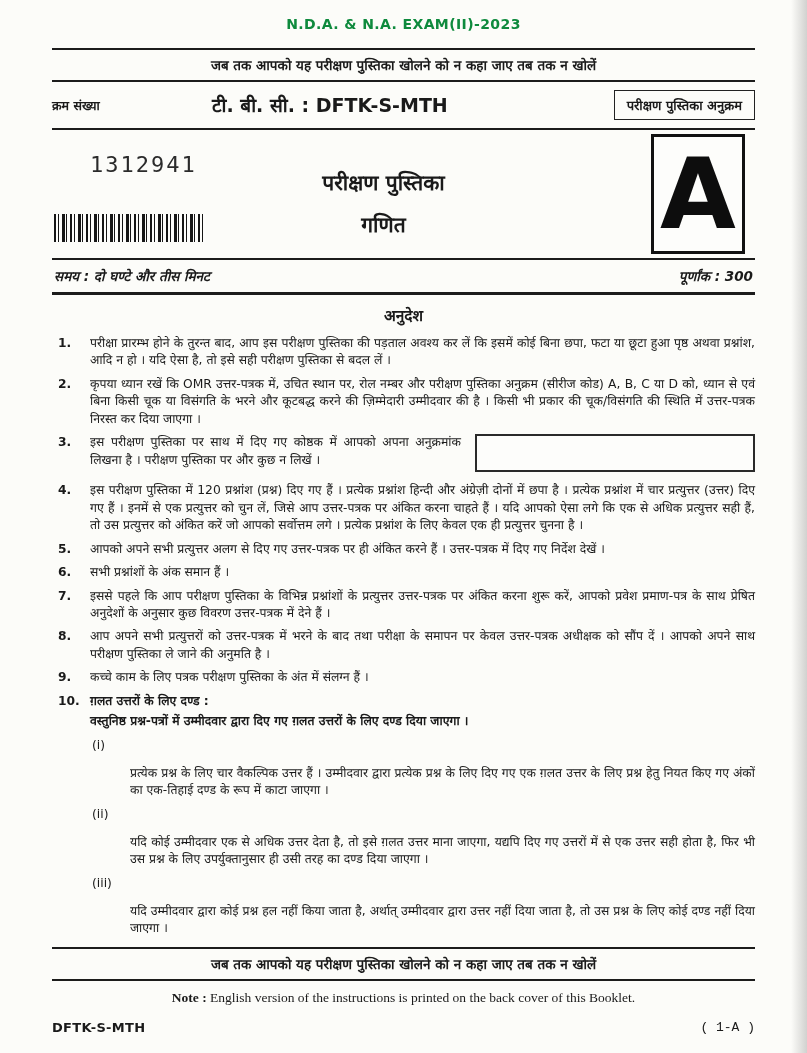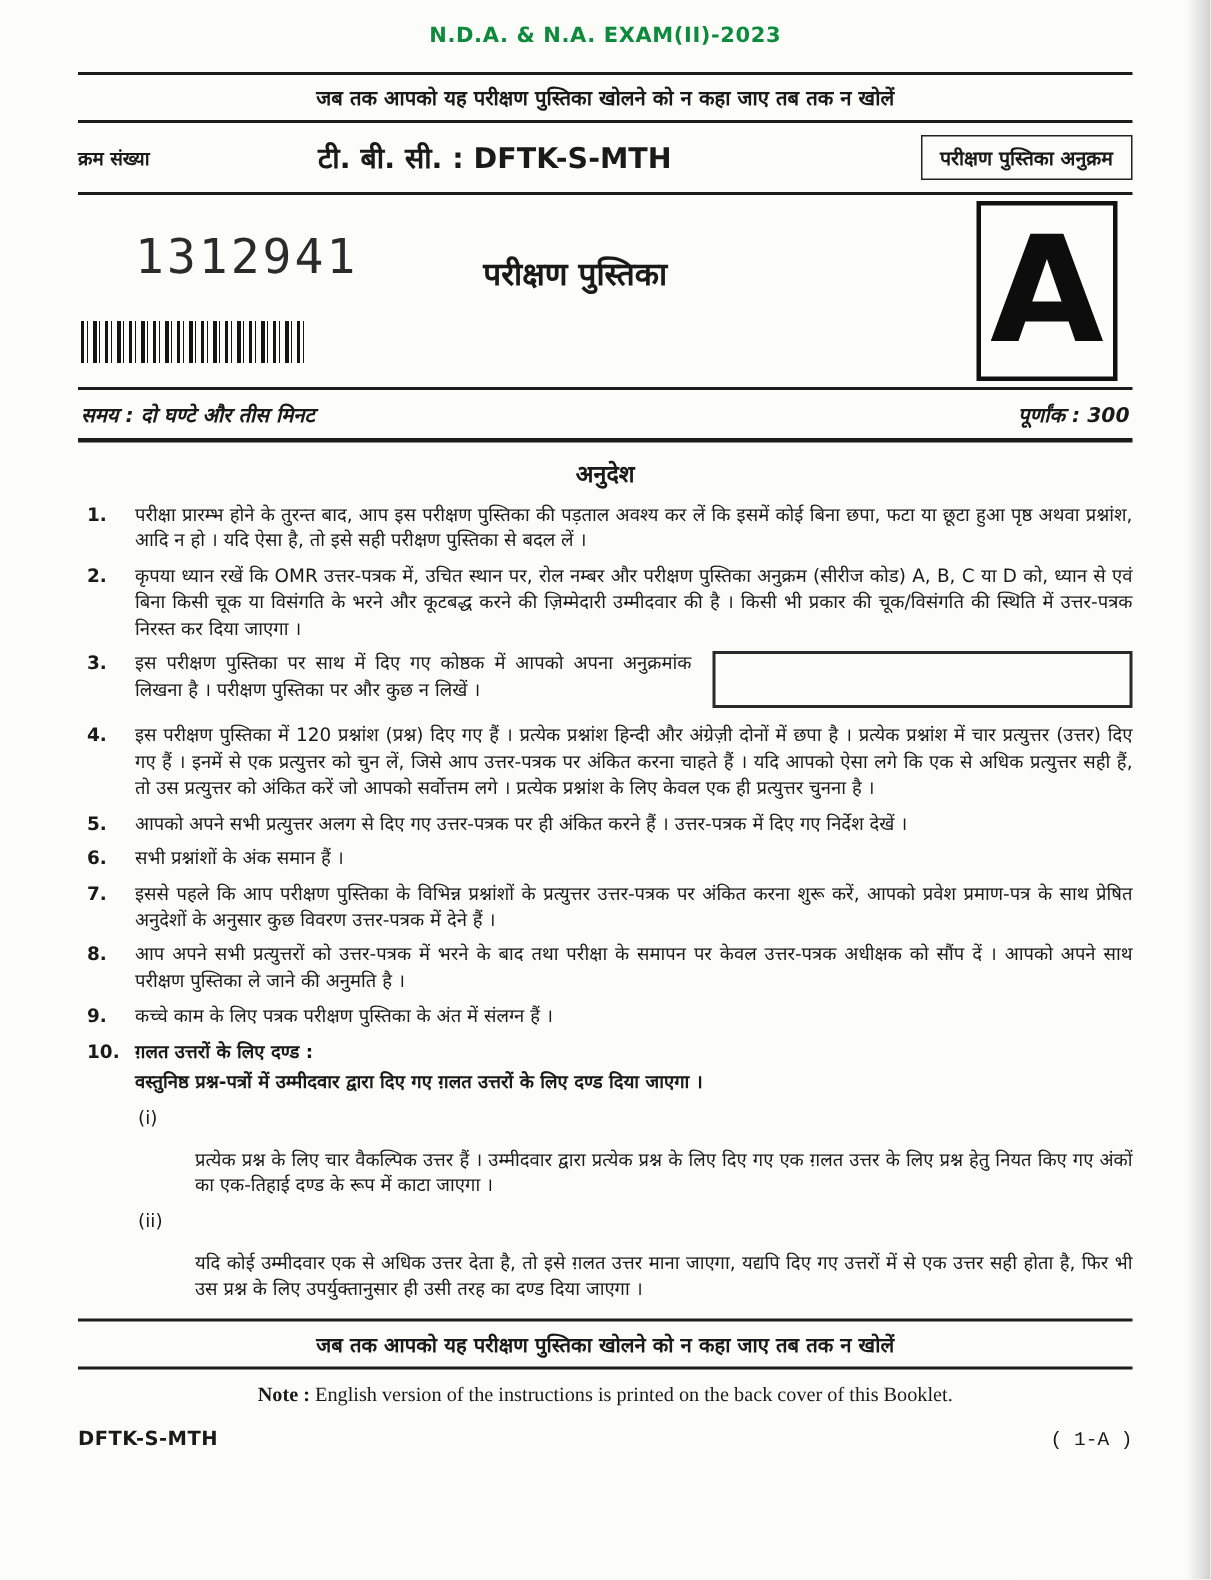--- a/index.html
+++ b/index.html
@@ -64,21 +64,21 @@
   .mid-band {
     position: relative;
     height: 130px;
     border-bottom: 2px solid #1c1c1c;
   }
   .serial-number {
     position: absolute;
     left: 38px;
     top: 22px;
     font-family: "DejaVu Sans Mono", monospace;
-    font-size: 32px;
+    font-size: 22px;
     letter-spacing: 2px;
     color: #2b2b2b;
   }
   .barcode {
     position: absolute;
     left: 2px;
     top: 84px;
     width: 152px;
     height: 28px;
     background: repeating-linear-gradient(90deg,
@@ -197,20 +197,21 @@
     <div class="serial-label">क्रम संख्या</div>
     <div class="tbc">टी. बी. सी. : DFTK-S-MTH</div>
     <div class="series-label-box">परीक्षण पुस्तिका अनुक्रम</div>
   </div>
 
   <div class="mid-band">
     <div class="serial-number">1312941</div>
     <div class="barcode"></div>
     <div class="center-titles">
       <div class="booklet-title">परीक्षण पुस्तिका</div>
+      <div class="subject">गणित</div>
     </div>
     <div class="series-letter-box">
       <span class="series-letter">A</span>
     </div>
   </div>
 
   <div class="time-row">
     <div>समय : दो घण्टे और तीस मिनट</div>
     <div>पूर्णांक : 300</div>
   </div>
@@ -273,20 +274,24 @@
         <div class="pen-title">ग़लत उत्तरों के लिए दण्ड :</div>
         <div class="pen-intro">वस्तुनिष्ठ प्रश्न-पत्रों में उम्मीदवार द्वारा दिए गए ग़लत उत्तरों के लिए दण्ड दिया जाएगा ।</div>
         <div class="pen-sub">
           <div class="pen-sub-num">(i)</div>
           <div class="pen-sub-text">प्रत्येक प्रश्न के लिए चार वैकल्पिक उत्तर हैं । उम्मीदवार द्वारा प्रत्येक प्रश्न के लिए दिए गए एक ग़लत उत्तर के लिए प्रश्न हेतु नियत किए गए अंकों का एक-तिहाई दण्ड के रूप में काटा जाएगा ।</div>
         </div>
         <div class="pen-sub">
           <div class="pen-sub-num">(ii)</div>
           <div class="pen-sub-text">यदि कोई उम्मीदवार एक से अधिक उत्तर देता है, तो इसे ग़लत उत्तर माना जाएगा, यद्यपि दिए गए उत्तरों में से एक उत्तर सही होता है, फिर भी उस प्रश्न के लिए उपर्युक्तानुसार ही उसी तरह का दण्ड दिया जाएगा ।</div>
         </div>
+        <div class="pen-sub">
+          <div class="pen-sub-num">(iii)</div>
+          <div class="pen-sub-text">यदि उम्मीदवार द्वारा कोई प्रश्न हल नहीं किया जाता है, अर्थात् उम्मीदवार द्वारा उत्तर नहीं दिया जाता है, तो उस प्रश्न के लिए कोई दण्ड नहीं दिया जाएगा ।</div>
+        </div>
       </div>
     </div>
 
   </div>
 
   <div class="warning-band bottom-band">
     <div class="warning-text">जब तक आपको यह परीक्षण पुस्तिका खोलने को न कहा जाए तब तक न खोलें</div>
   </div>
 
   <div class="note-line">

